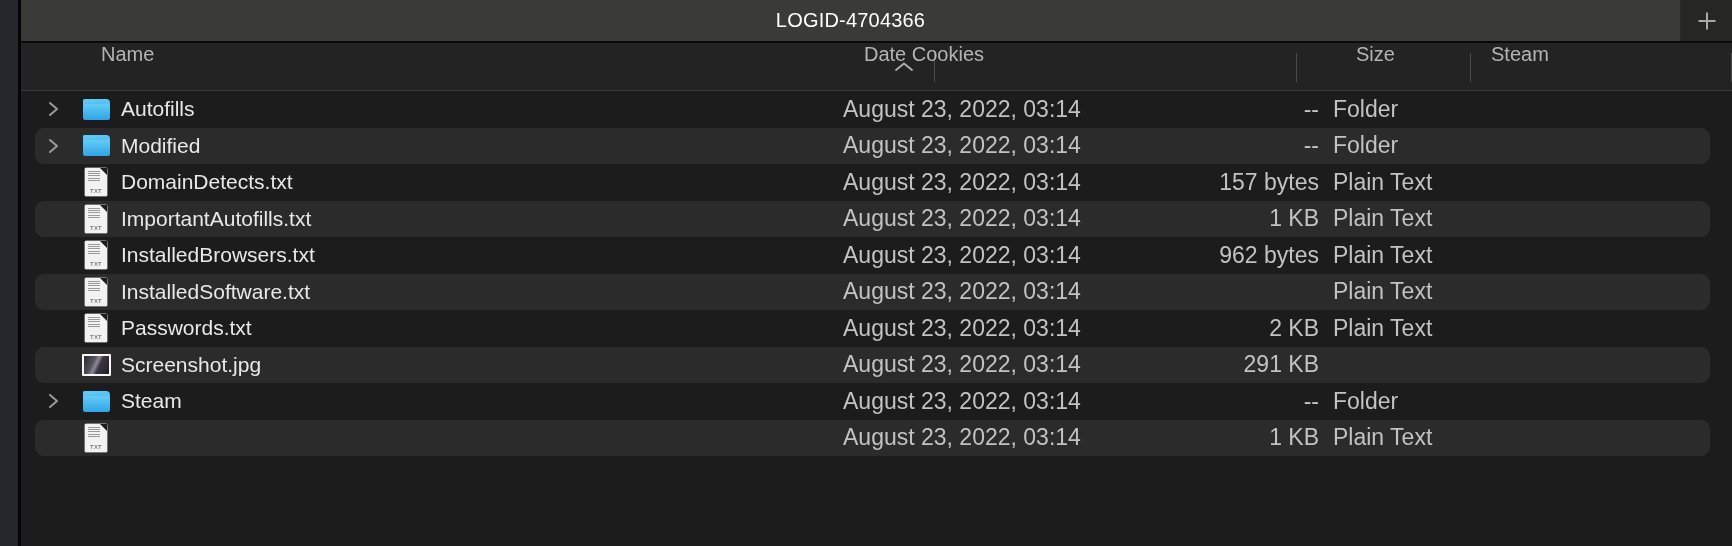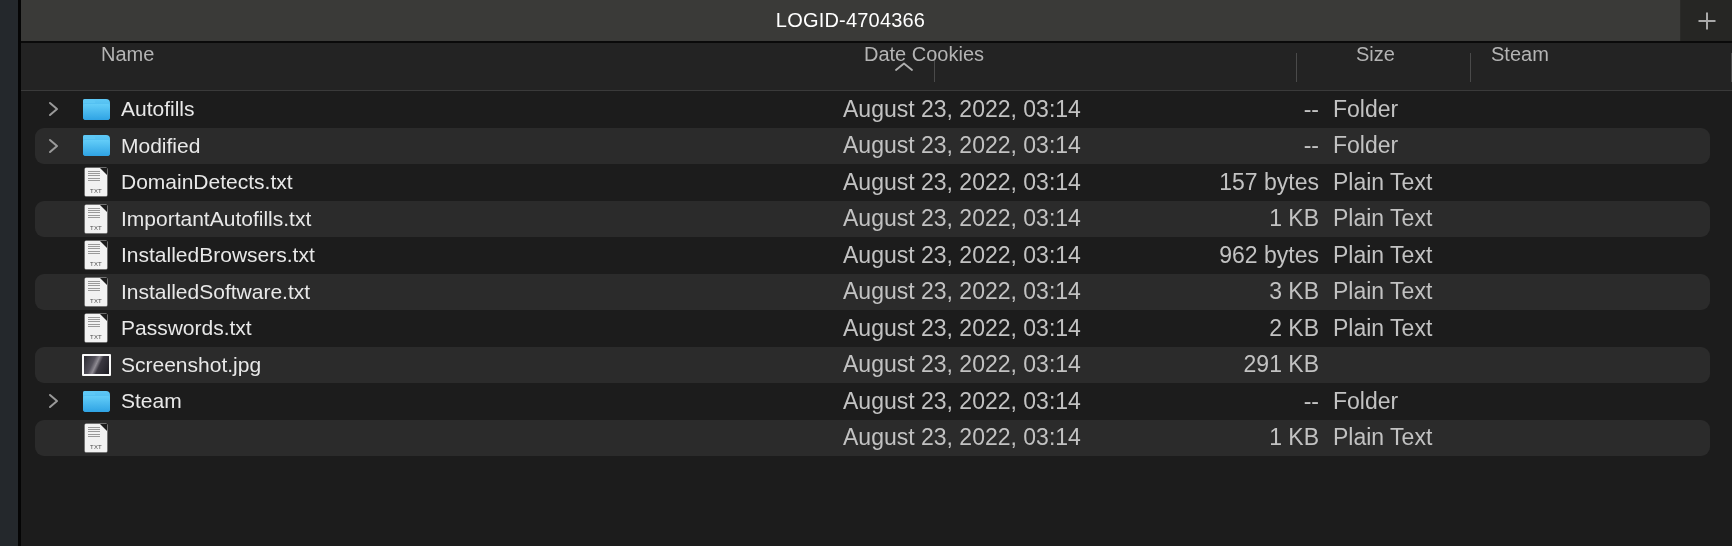--- a/index.html
+++ b/index.html
@@ -304,21 +304,20 @@
       <div class="stripe"></div>
       <div class="icon-slot">
         <div class="txt-ico">
             <div class="lines"></div>
             <div class="fold"></div>
             <div class="label">TXT</div>
           </div>
       </div>
       <div class="name-text">InstalledSoftware.txt</div>
       <div class="cell c-date">August 23, 2022, 03:14</div>
-      <div class="cell c-size">3 KB</div>
       <div class="cell c-kind">Plain Text</div>
     </div>
 
     <div class="row">
       <div class="stripe"></div>
       <div class="icon-slot">
         <div class="txt-ico">
             <div class="lines"></div>
             <div class="fold"></div>
             <div class="label">TXT</div>

